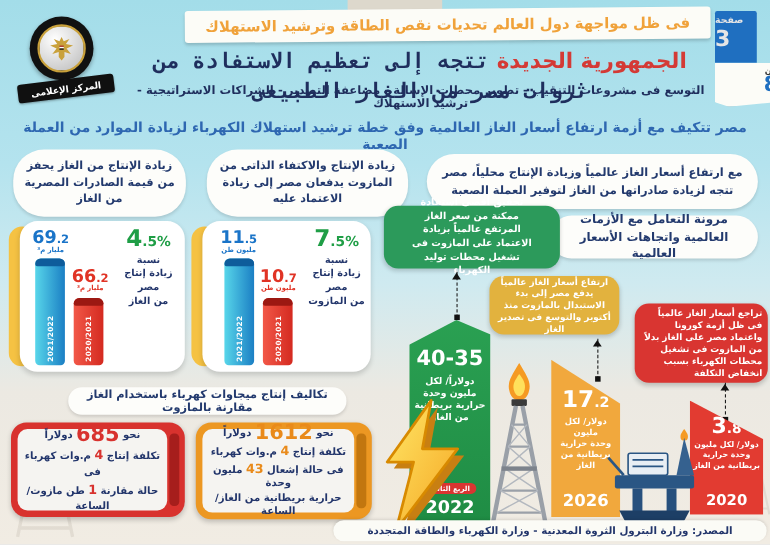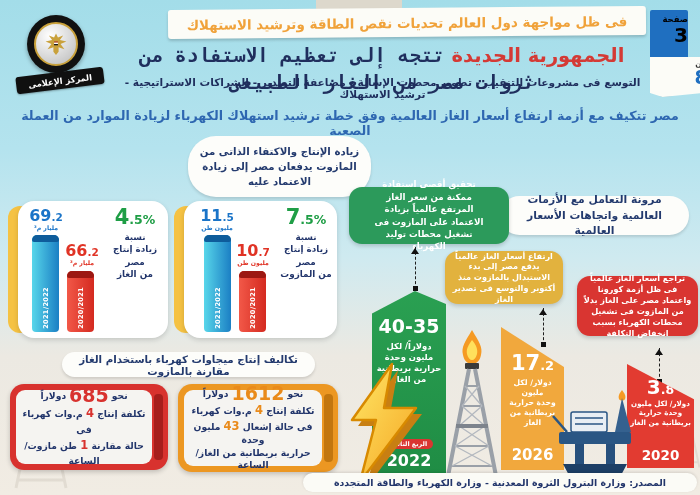--- a/index.html
+++ b/index.html
@@ -23,21 +23,21 @@
   
   .logo-circle{left:27px;top:15px;width:58px;height:58px;border-radius:50%;background:#111;
     box-shadow:0 2px 4px rgba(0,0,0,.35);display:flex;align-items:center;justify-content:center;}
   .logo-inner{width:40px;height:40px;border-radius:50%;background:radial-gradient(circle at 35% 30%,#ffffff,#b9b9b9);
     border:2px solid #c9a13b;display:flex;align-items:center;justify-content:center;}
   .logo-banner{left:16px;top:72px;width:88px;height:17px;background:#101010;border-radius:3px;
     transform:rotate(-7deg);display:flex;align-items:center;justify-content:center;color:#fff;
     font-size:8.3px;font-weight:bold;box-shadow:0 1px 2px rgba(0,0,0,.3);}
   
   .badge-top{left:650px;top:10px;width:38px;height:47px;background:#1f6fc0;border-radius:2px 2px 0 0;
-    color:#000000;text-align:right;font-weight:bold;}
+    color:#e5e5e5;text-align:left;font-weight:bold;}
   .badge-top .lbl{font-size:8.5px;padding-top:4px;}
   .badge-top .nm{font-size:20px;line-height:1.1;}
   .badge-bottom{left:650px;top:57px;width:38px;height:40px;background:#fcfcf7;text-align:center;font-weight:bold;
     clip-path:polygon(0 0,100% 0,100% 86%,18% 100%,0 90%);box-shadow:0 2px 3px rgba(0,0,0,.2);padding-left:32px;}
   .badge-bottom .lbl{font-size:7.5px;color:#333;padding-top:2px;}
   .badge-bottom .nm{font-size:19px;line-height:1.05;color:#1f6fc0;}
   
   .pill{background:#fdfdfa;border-radius:28px;color:#233a6e;font-weight:bold;text-align:center;
     display:flex;align-items:center;justify-content:center;box-shadow:0 2px 3px rgba(0,0,0,.13);
     padding:4px 10px;box-sizing:border-box;}
@@ -130,22 +130,28 @@
     <div class="nm">8</div>
   </div>
 
   <div class="abs title">
     <span class="hl">الجمهورية الجديدة</span>
     <span class="rest">تتجه إلى تعظيم الاستفادة من ثروات مصر من الغاز الطبيعى</span>
   </div>
   <div class="abs subtitle">التوسع فى مشروعات التنقيب - تطوير محطات الإسالة - مضاعفة التصدير - الشراكات الاستراتيجية - ترشيد الاستهلاك</div>
   <div class="abs sec-head">مصر تتكيف مع أزمة ارتفاع أسعار الغاز العالمية وفق خطة ترشيد استهلاك الكهرباء لزيادة الموارد من العملة الصعبة</div>
 
+  <div class="abs pill" style="left:388px;top:140px;width:301px;height:50px;font-size:10.4px;line-height:1.55;">
+    <span>مع ارتفاع أسعار الغاز عالمياً وزيادة الإنتاج محلياً، مصر تتجه لزيادة صادراتها من الغاز لتوفير العملة الصعبة</span>
+  </div>
   <div class="abs pill" style="left:188px;top:136px;width:183px;height:61px;font-size:10.2px;line-height:1.5;">
     <span>زيادة الإنتاج والاكتفاء الذاتى من المازوت يدفعان مصر إلى زيادة الاعتماد عليه</span>
+  </div>
+  <div class="abs pill" style="left:12px;top:136px;width:157px;height:61px;font-size:10.2px;line-height:1.5;">
+    <span>زيادة الإنتاج من الغاز يحفز من قيمة الصادرات المصرية من الغاز</span>
   </div>
 
   <div class="abs accent" style="left:8px;top:206px;width:24px;height:127px;"></div>
   <div class="abs card" style="left:18px;top:201px;width:150px;height:137px;">
     <div class="val val-blue" style="left:4px;top:7px;width:48px;">
       <bdi class="num-ltr"><span>69</span><span class="vf">.2</span></bdi>
       <div class="unit">مليار م³</div>
     </div>
     <div class="val val-red" style="left:40px;top:42px;width:48px;">
       <bdi class="num-ltr"><span>66</span><span class="vf">.2</span></bdi>
@@ -200,21 +206,21 @@
   <div class="abs pill" style="left:500px;top:196px;width:189px;height:39px;font-size:10.8px;line-height:1.45;">
     <span>مرونة التعامل مع الأزمات العالمية واتجاهات الأسعار العالمية</span>
   </div>
 
   <div class="abs callout" style="left:349px;top:187px;width:160px;height:57px;background:#2c9a5b;font-size:8.7px;line-height:1.42;padding:5px 22px;">
     <span>تحقيق أقصى استفادة ممكنة من سعر الغاز المرتفع عالمياً بزيادة الاعتماد على المازوت فى تشغيل محطات توليد الكهرباء</span>
   </div>
   <div class="abs callout" style="left:445px;top:251px;width:118px;height:53px;background:#e2b23e;font-size:8.1px;line-height:1.33;padding:4px 4px;">
     <span>ارتفاع أسعار الغاز عالمياً يدفع مصر إلى بدء الاستبدال بالمازوت منذ أكتوبر والتوسع فى تصدير الغاز</span>
   </div>
-  <div class="abs callout" style="left:577px;top:276px;width:121px;height:60px;background:#d93531;font-size:8.1px;line-height:1.35;padding:20px 5px;">
+  <div class="abs callout" style="left:577px;top:276px;width:121px;height:72px;background:#d93531;font-size:8.1px;line-height:1.35;padding:20px 5px;text-align:right;">
     <span>تراجع أسعار الغاز عالمياً فى ظل أزمة كورونا واعتماد مصر على الغاز بدلاً من المازوت فى تشغيل محطات الكهرباء بسبب انخفاض التكلفة</span>
   </div>
 
   <div class="abs darrow" style="left:415px;top:247px;height:42px;"></div>
   <div class="abs darrow" style="left:543px;top:308px;height:37px;"></div>
   <div class="abs darrow" style="left:659px;top:348px;height:34px;"></div>
 
   <div class="abs flag" style="left:372px;top:291px;width:74px;height:187px;background:linear-gradient(180deg,#2aa052,#1f8c44);
               clip-path:polygon(0 12%,58% 0,100% 7%,100% 100%,0 100%);padding:26px 3px 8px;">
     <div class="fval" style="font-size:19px;">

